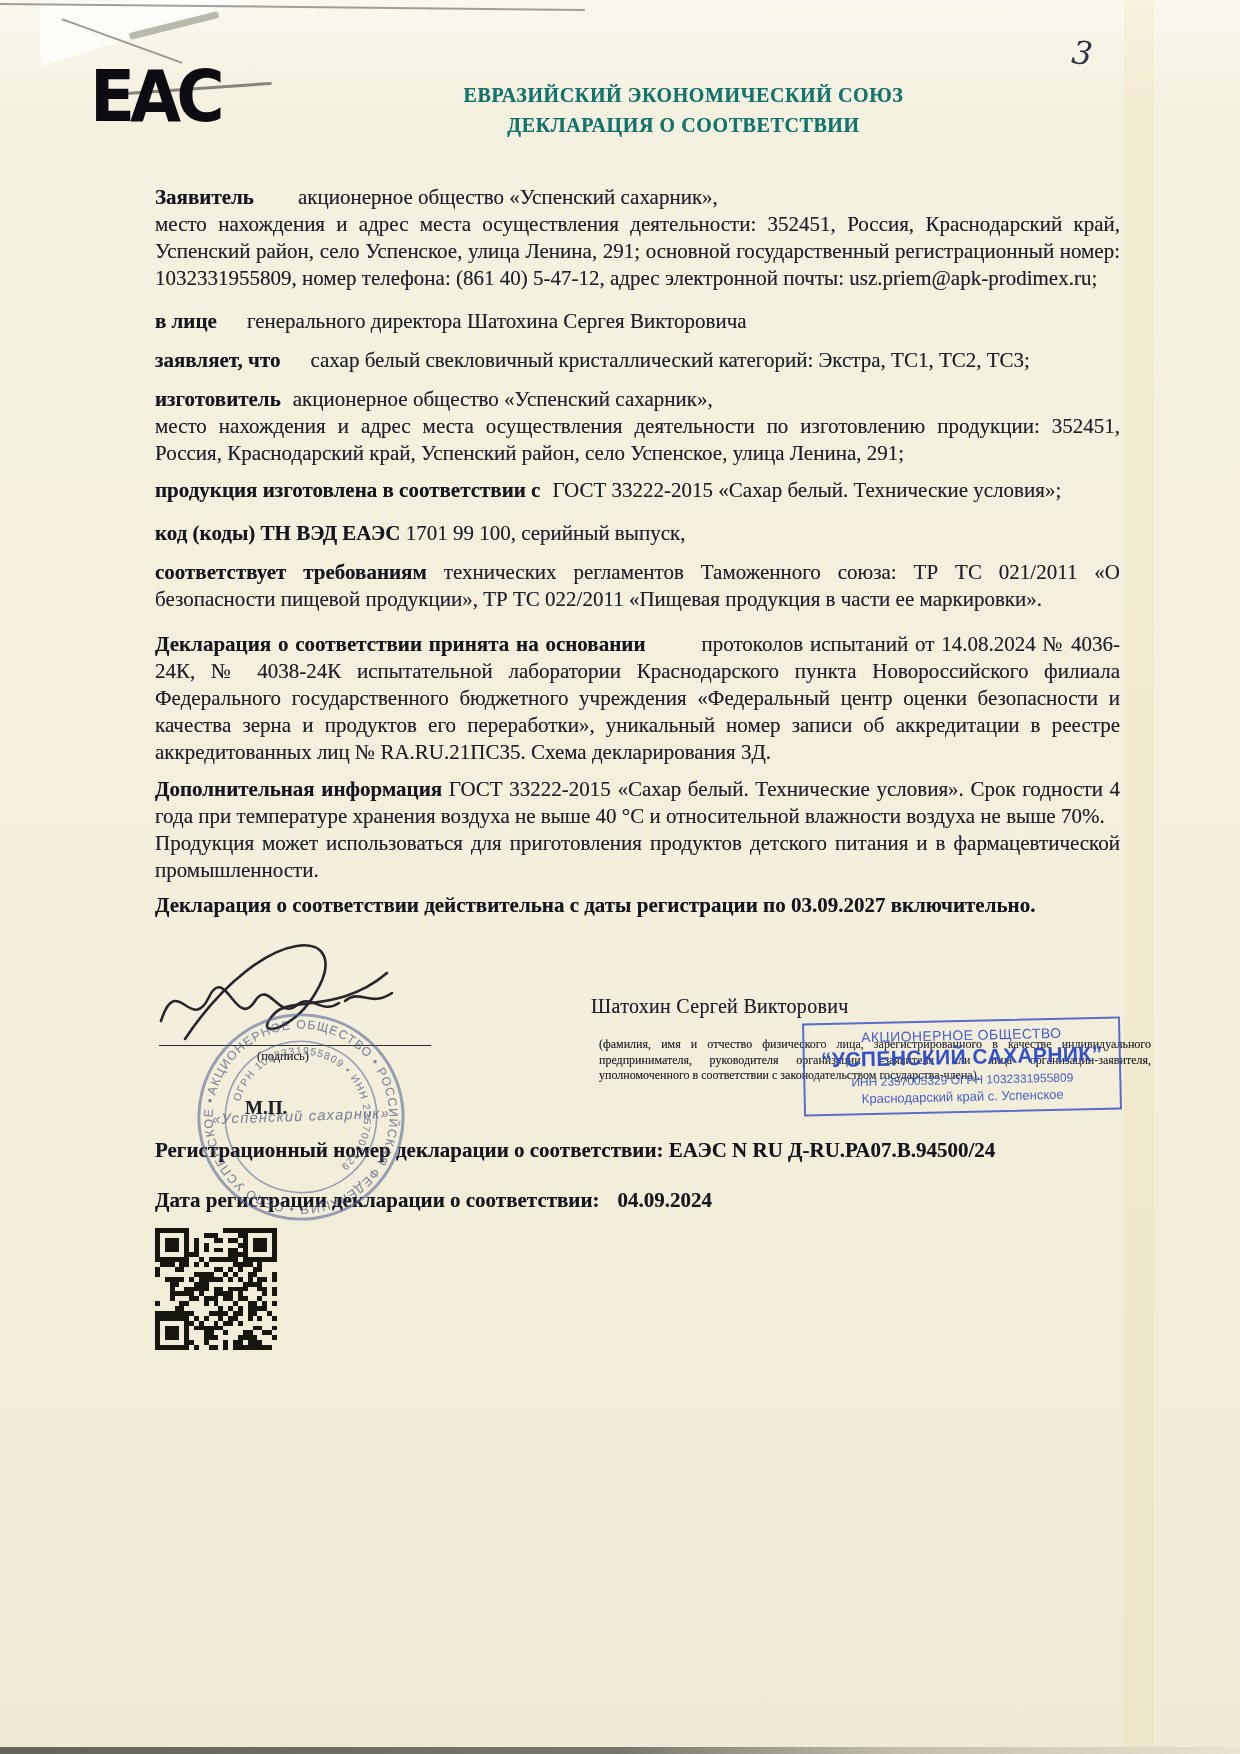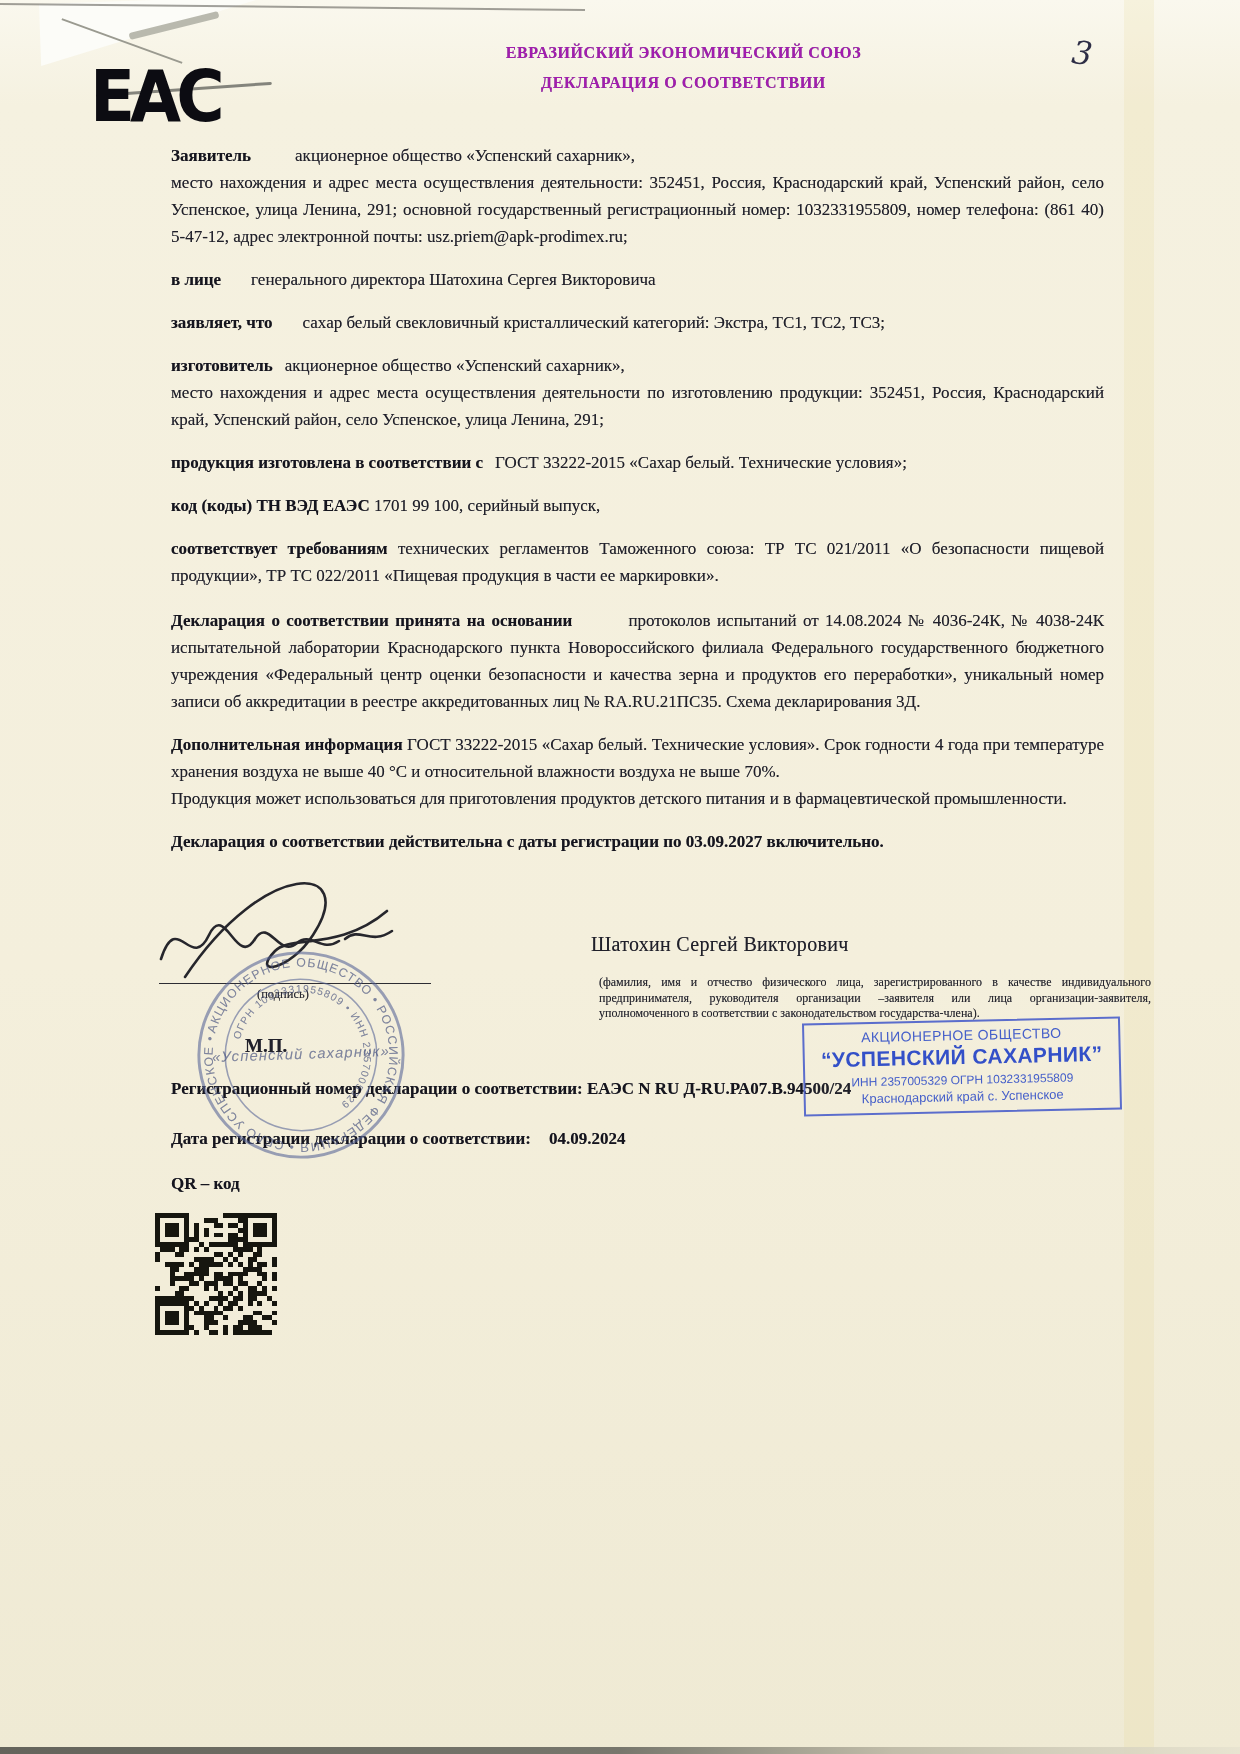--- a/index.html
+++ b/index.html
@@ -28,23 +28,23 @@
     background:rgba(228,208,120,.14);z-index:0;}
   .page-mark{position:absolute;right:148px;top:34px;font-size:32px;font-style:italic;
     color:#2e2e46;transform:rotate(7deg);font-family:"DejaVu Serif",serif;z-index:2;}
   
   .eac{position:absolute;left:90px;top:64px;font-family:"DejaVu Sans",sans-serif;
     font-weight:900;font-size:66px;letter-spacing:-5px;color:#0c0c12;line-height:1;
     transform:scale(1.0,1.08);z-index:2;}
   
   .content{position:absolute;left:155px;top:0;width:965px;z-index:1;
     text-shadow:0 0 .5px rgba(40,40,55,.5);}
-  .title{margin-top:38px;text-align:center;padding-left:92px;
-    font-weight:bold;font-size:16px;line-height:30px;letter-spacing:.6px;color:#a21caf;}
-  .content p{margin:16px;text-align:justify;font-size:17px;line-height:27px;}
+  .title{margin-top:80px;text-align:center;padding-left:92px;
+    font-weight:bold;font-size:20px;line-height:30px;letter-spacing:.6px;color:#0f766e;}
+  .content p{margin:0;text-align:justify;font-size:21px;line-height:27px;}
   .b{font-weight:bold;color:#15151e;}
   .gap-xl{display:inline-block;width:56px;}
   .gap-lg{display:inline-block;width:44px;}
   .gap-md{display:inline-block;width:30px;}
   .gap-sm{display:inline-block;width:12px;}
   #p-applicant{margin-top:44px;}
   #p-inperson{margin-top:16px;}
   #p-declares{margin-top:12px;}
   #p-manufacturer{margin-top:12px;}
   #p-accordance{margin-top:10px;}
@@ -155,21 +155,20 @@
 
       <div class="sig-name">Шатохин Сергей Викторович</div>
       <div class="sig-note">(фамилия, имя и отчество физического лица, зарегистрированного в качестве индивидуального предпринимателя, руководителя организации –заявителя или лица организации-заявителя, уполномоченного в соответствии с законодательством государства-члена).</div>
     </div>
 
     <p id="p-regnum"><span class="b">Регистрационный номер декларации о соответствии:</span>
       <span class="b">ЕАЭС N RU Д-RU.РА07.В.94500/24</span></p>
 
     <p id="p-date"><span class="b">Дата регистрации декларации о соответствии:</span><span class="b val-gap">04.09.2024</span></p>
 
-    <p id="p-qrlabel"><span class="b">QR – код</span></p>
 
     <div class="qr">
         <i class="on"></i>
         <i class="on"></i>
         <i class="on"></i>
         <i class="on"></i>
         <i class="on"></i>
         <i class="on"></i>
         <i class="on"></i>
         <i></i>

